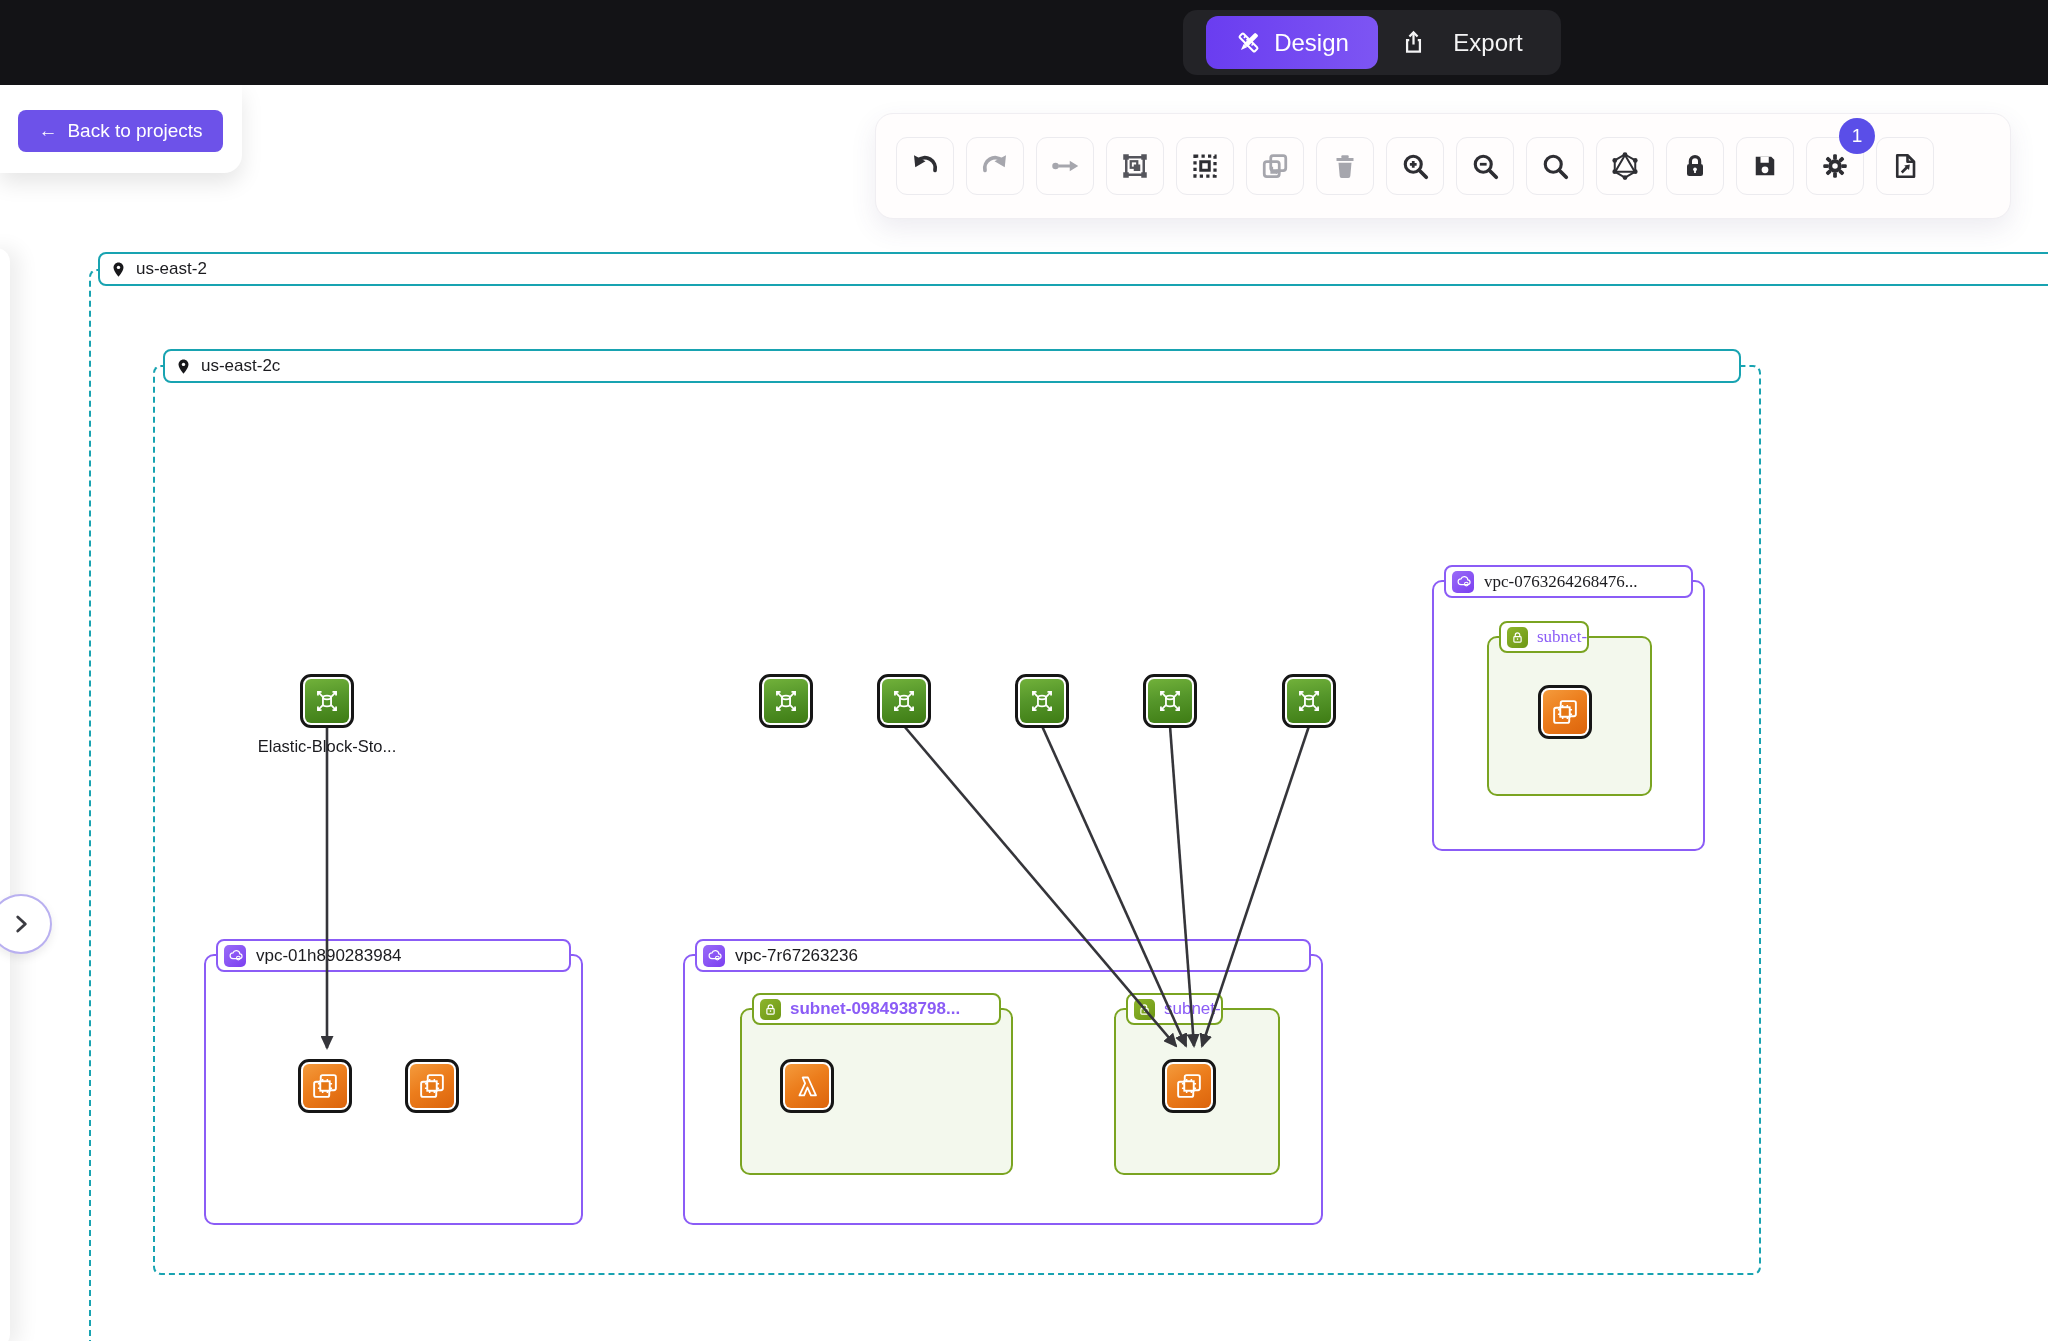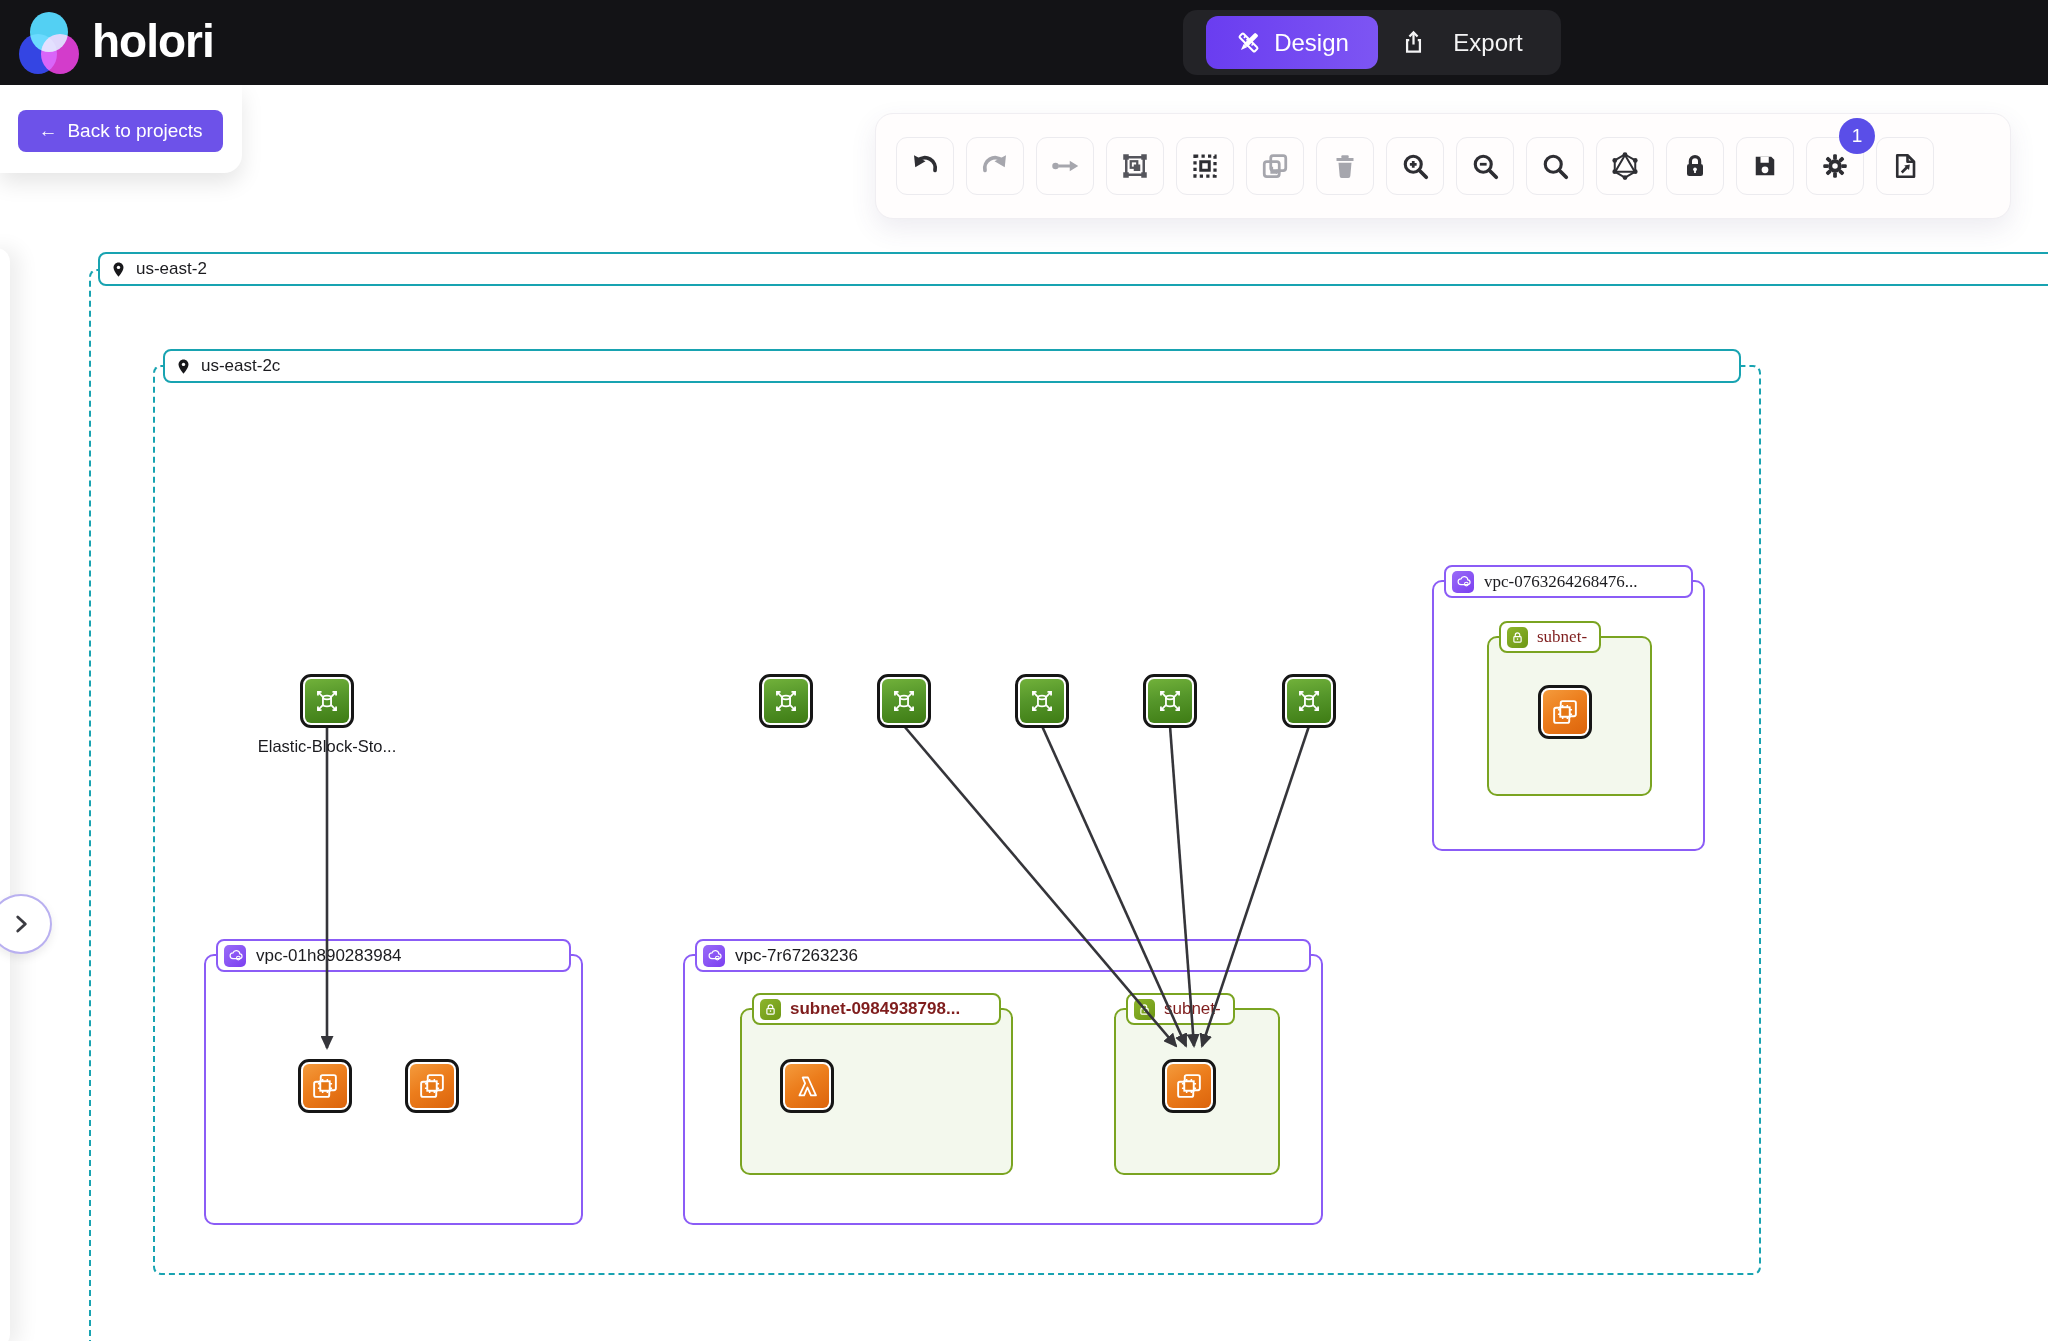--- a/index.html
+++ b/index.html
@@ -32,21 +32,21 @@
   .ic-mid{color:#55555c;}
   .badge{position:absolute;right:-12px;top:-20px;width:36px;height:36px;border-radius:50%;background:#5a4ee8;color:#fff;font-size:19px;display:flex;align-items:center;justify-content:center;z-index:5;}
   
   .left-edge{position:absolute;left:-26px;top:248px;width:36px;height:1100px;background:#fff;border-radius:14px;box-shadow:10px 0 20px rgba(0,0,0,.07);z-index:8;}
   .expand-btn{position:absolute;left:-10px;top:894px;width:58px;height:56px;background:#fff;border:2px solid #b9b0f0;border-radius:50%;box-shadow:0 4px 10px rgba(0,0,0,.08);display:flex;align-items:center;justify-content:center;z-index:10;cursor:pointer;}
   .dashed-box{position:absolute;border:2px dashed #18a3b1;border-radius:8px;z-index:1;}
   .zone-label{position:absolute;height:34px;background:#fff;border:2px solid #18a3b1;border-radius:8px;display:flex;align-items:center;gap:9px;padding-left:10px;box-sizing:border-box;font-size:17px;color:#1b1b1f;z-index:2;}
   .vpc-box{position:absolute;border:2px solid #8b5cf6;border-radius:10px;background:#fff;z-index:2;}
   .vpc-label{position:absolute;left:10px;right:10px;top:-17px;height:33px;background:#fff;border:2px solid #8b5cf6;border-radius:8px;display:flex;align-items:center;gap:10px;padding-left:6px;box-sizing:border-box;font-size:17px;color:#1b1b1f;z-index:4;}
   .subnet-box{position:absolute;border:2px solid #7aa421;border-radius:10px;background:#f3f8ed;z-index:3;}
-  .subnet-label{position:absolute;left:10px;top:-17px;height:32px;background:#fff;border:2px solid #7aa421;border-radius:8px;display:inline-flex;align-items:center;gap:9px;padding:0 12px 0 6px;box-sizing:border-box;font-size:17px;color:#7f1d1d;z-index:4;white-space:nowrap;}
+  .subnet-label{position:absolute;left:10px;top:-17px;height:32px;background:#fff;border:2px solid #7aa421;border-radius:8px;display:inline-flex;align-items:center;gap:9px;padding:0 0 0 6px;box-sizing:border-box;font-size:17px;color:#8b5cf6;z-index:4;white-space:nowrap;}
   .mini-ic{width:22px;height:22px;border-radius:5px;display:flex;align-items:center;justify-content:center;flex:0 0 auto;}
   .mini-vpc{background:linear-gradient(140deg,#9a6cf8,#7b3ff0);}
   .mini-subnet{background:linear-gradient(140deg,#8db52c,#6d9715);}
   .aws-icon{position:absolute;width:54px;height:54px;border:3px solid #161616;border-radius:11px;background:#fff;padding:2px;box-sizing:border-box;z-index:7;cursor:pointer;}
   .aws-icon .inner{width:100%;height:100%;border-radius:6px;display:flex;align-items:center;justify-content:center;}
   .inner.green{background:linear-gradient(170deg,#71b13a 0%,#55962a 45%,#3e7c14 100%);}
   .inner.orange{background:linear-gradient(150deg,#f49b3d 0%,#ec7d1c 45%,#dc640c 100%);}
   .node-label{position:absolute;font-size:16.5px;color:#1b1b1f;text-align:center;width:180px;z-index:7;}
   #arrows{position:absolute;left:0;top:0;width:2048px;height:1341px;z-index:6;pointer-events:none;}
 </style>
@@ -290,28 +290,20 @@
 
   <div class="left-edge"></div>
   <div class="expand-btn">
     <svg width="26" height="26" viewBox="0 0 24 24">
         <path d="M9 5.5 L16 12 L9 18.5" fill="none" stroke="#3c3c42" stroke-width="2.6" stroke-linecap="round" stroke-linejoin="round"></path>
       </svg>
   </div>
 </div>
 
 <div class="topbar">
-  <div class="logo">
-    <div class="logo-mark">
-      <span class="lm c"></span>
-        <span class="lm b"></span>
-        <span class="lm m"></span>
-    </div>
-    <span class="logo-text">holori</span>
-  </div>
   <div class="mode-group">
     <div class="design-btn">
       <svg width="27" height="27" viewBox="0 0 24 24">
         <g transform="rotate(45 12 12)">
             <rect x="9.9" y="1.5" width="4.2" height="14.5" rx="1.2" fill="#fff"></rect>
             <path d="M12 21.5 L9.9 16 h4.2 Z" fill="#fff"></path>
           </g>
         <g transform="rotate(-45 12 12)">
             <rect x="9.6" y="2.5" width="4.8" height="19" rx="1.2" fill="none" stroke="#fff" stroke-width="1.8"></rect>
             <path d="M12 6.2 h2.2 M12 9.4 h2.2 M12 12.6 h2.2 M12 15.8 h2.2" stroke="#fff" stroke-width="1.4"></path>

